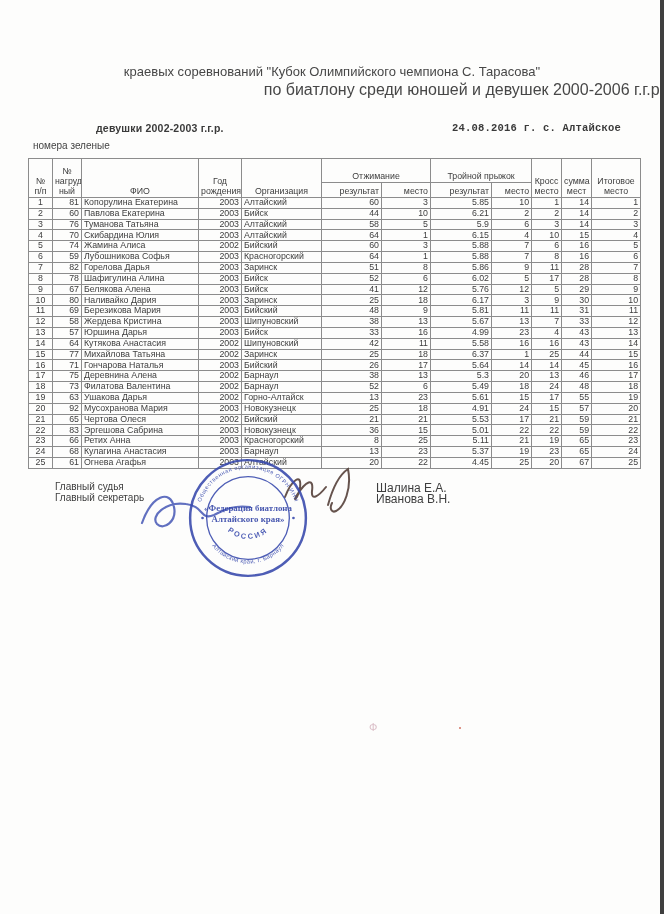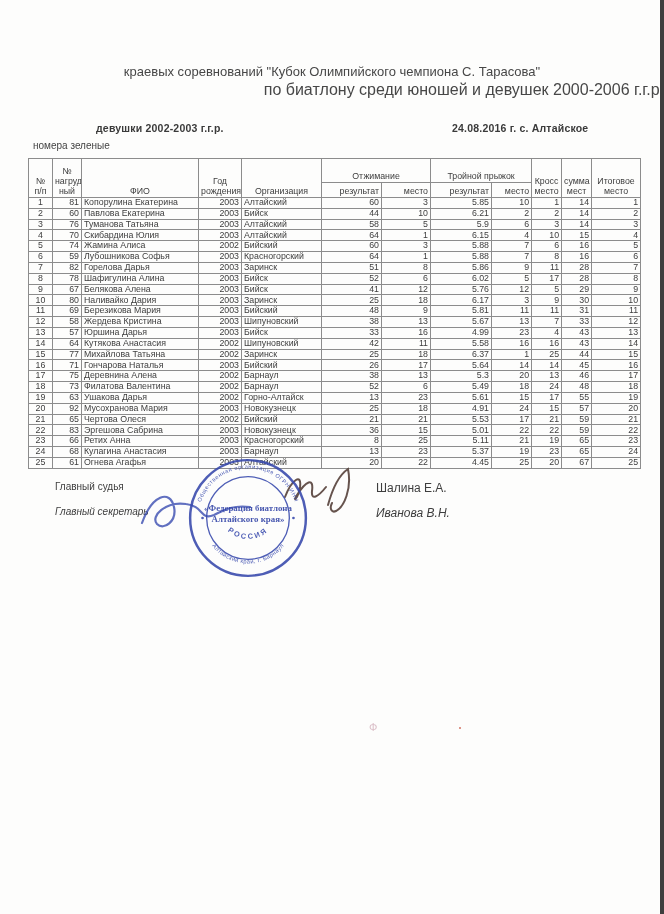--- a/index.html
+++ b/index.html
@@ -11,21 +11,21 @@
   }
   .page{position:absolute;inset:0;}
   .scan-edge{position:absolute;top:0;right:0;width:4px;height:914px;background:#3f3f3f;}
 
   .t-center{position:absolute;left:0;width:664px;text-align:center;color:#474747;}
   .title1{top:43px;font-size:13.5px;}
   .title2{top:64px;font-size:13px;}
   .title3{top:81px;font-size:16px;text-align:right;}
 
   .category{position:absolute;left:96px;top:122px;font-size:10.5px;font-weight:bold;color:#3a3a3a;letter-spacing:.2px;}
-  .dateplace{position:absolute;left:452px;top:122px;font-size:10.5px;font-weight:bold;color:#3a3a3a;letter-spacing:.2px;}
+  .dateplace{position:absolute;left:452px;top:122px;font-size:10.5px;font-weight:bold;color:#3a3a3a;letter-spacing:.2px;font-family:Liberation Mono, monospace;}
   .note{position:absolute;left:33px;top:140px;font-size:10px;color:#444;}
 
   table.results{
     position:absolute;left:28px;top:158px;width:612px;
     border-collapse:collapse;table-layout:fixed;
     font-size:8.8px;color:#3d3d3d;
   }
   table.results th,table.results td{
     border:1px solid #8c8c8c;
     padding:0 2px;overflow:hidden;white-space:nowrap;
@@ -47,21 +47,21 @@
   td.c2{text-align:left;padding-left:3px;}
   td.c3{text-align:right;padding-right:2px;}
   td.c4{text-align:left;padding-left:3px;}
   td.c5,td.c7{text-align:right;padding-right:9px;}
   td.c6,td.c8{text-align:right;padding-right:5px;}
   td.c9,td.c10,td.c11{text-align:right;padding-right:6px;}
 
   .footer-label{position:absolute;left:55px;font-size:10px;color:#3e3e3e;}
   .footer-name{position:absolute;left:376px;font-size:12px;color:#3e3e3e;}
   .row-judge{top:481px;}
-  .row-secr{top:506px;font-style:italic;}
+  .row-secr{top:492px;}
 
   .stamp-svg{position:absolute;left:186px;top:456px;width:124px;height:124px;opacity:.88;}
   .sig-svg{position:absolute;left:130px;top:455px;width:250px;height:130px;}
 
   .mark-phi{position:absolute;left:369px;top:721px;font-size:11px;color:rgba(186,130,150,.5);}
   .mark-dot{position:absolute;left:459px;top:727px;width:2px;height:2px;border-radius:50%;background:rgba(196,70,50,.75);}
 </style>
 </head>
 <body>
 

